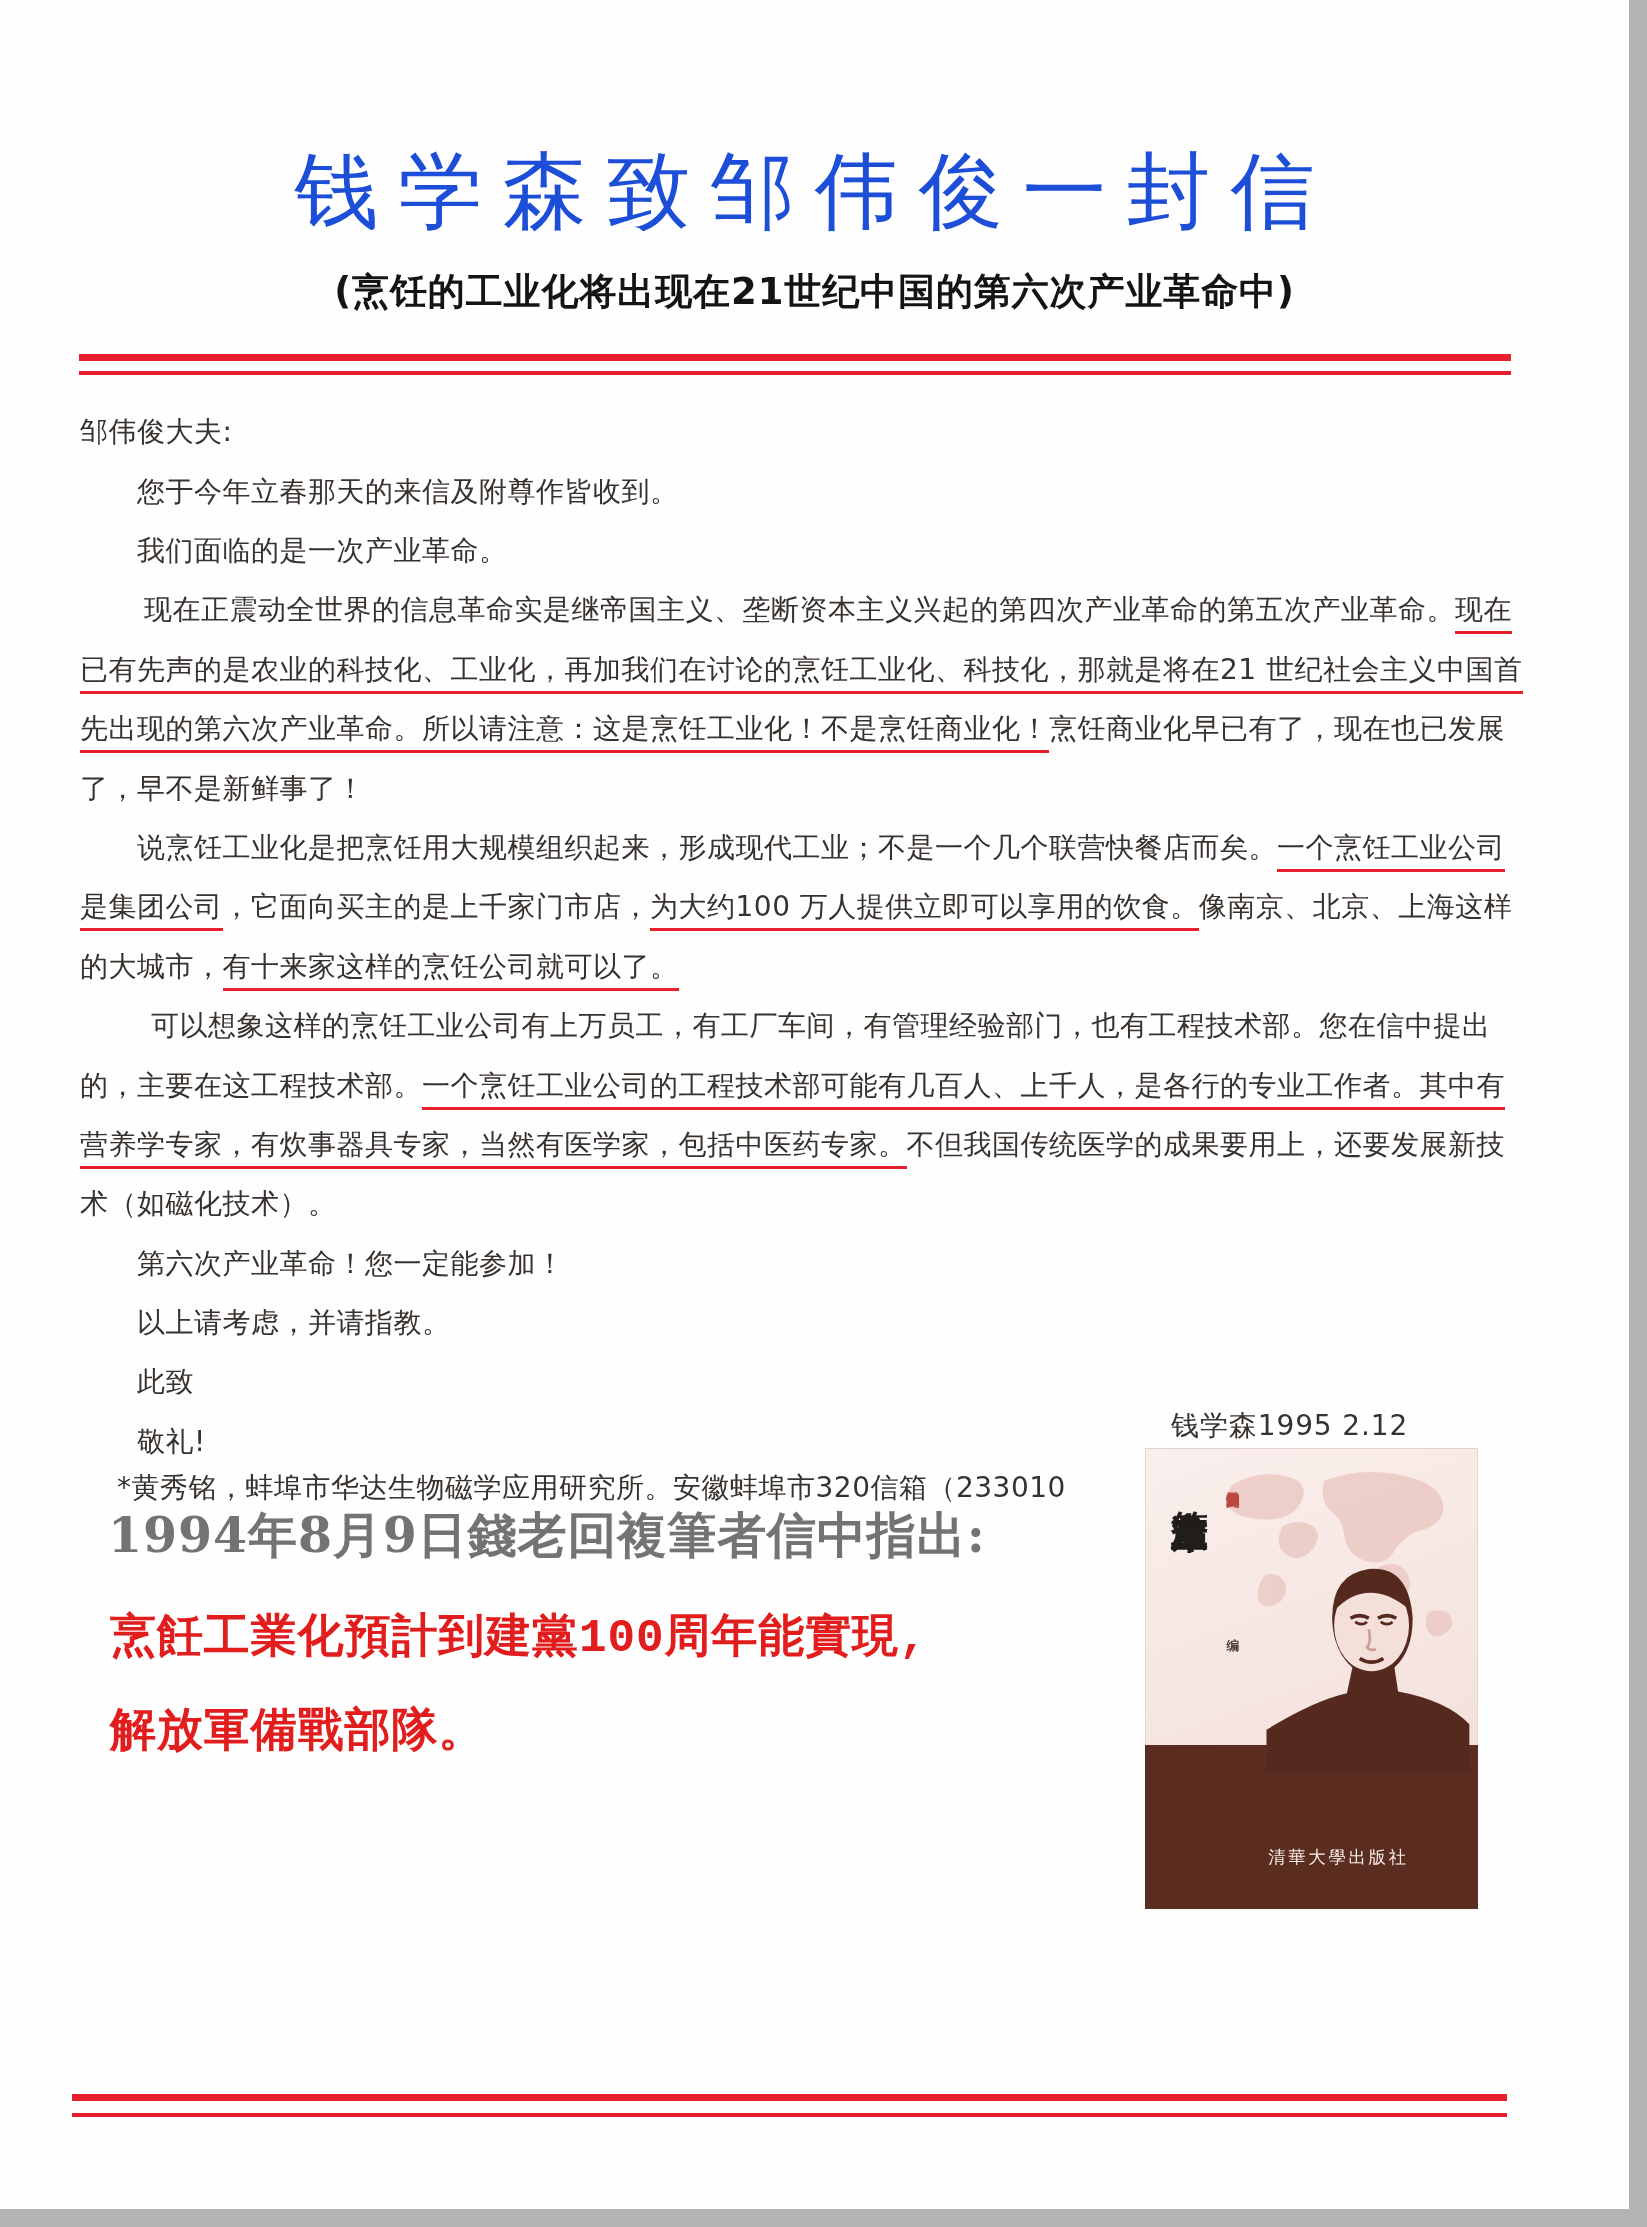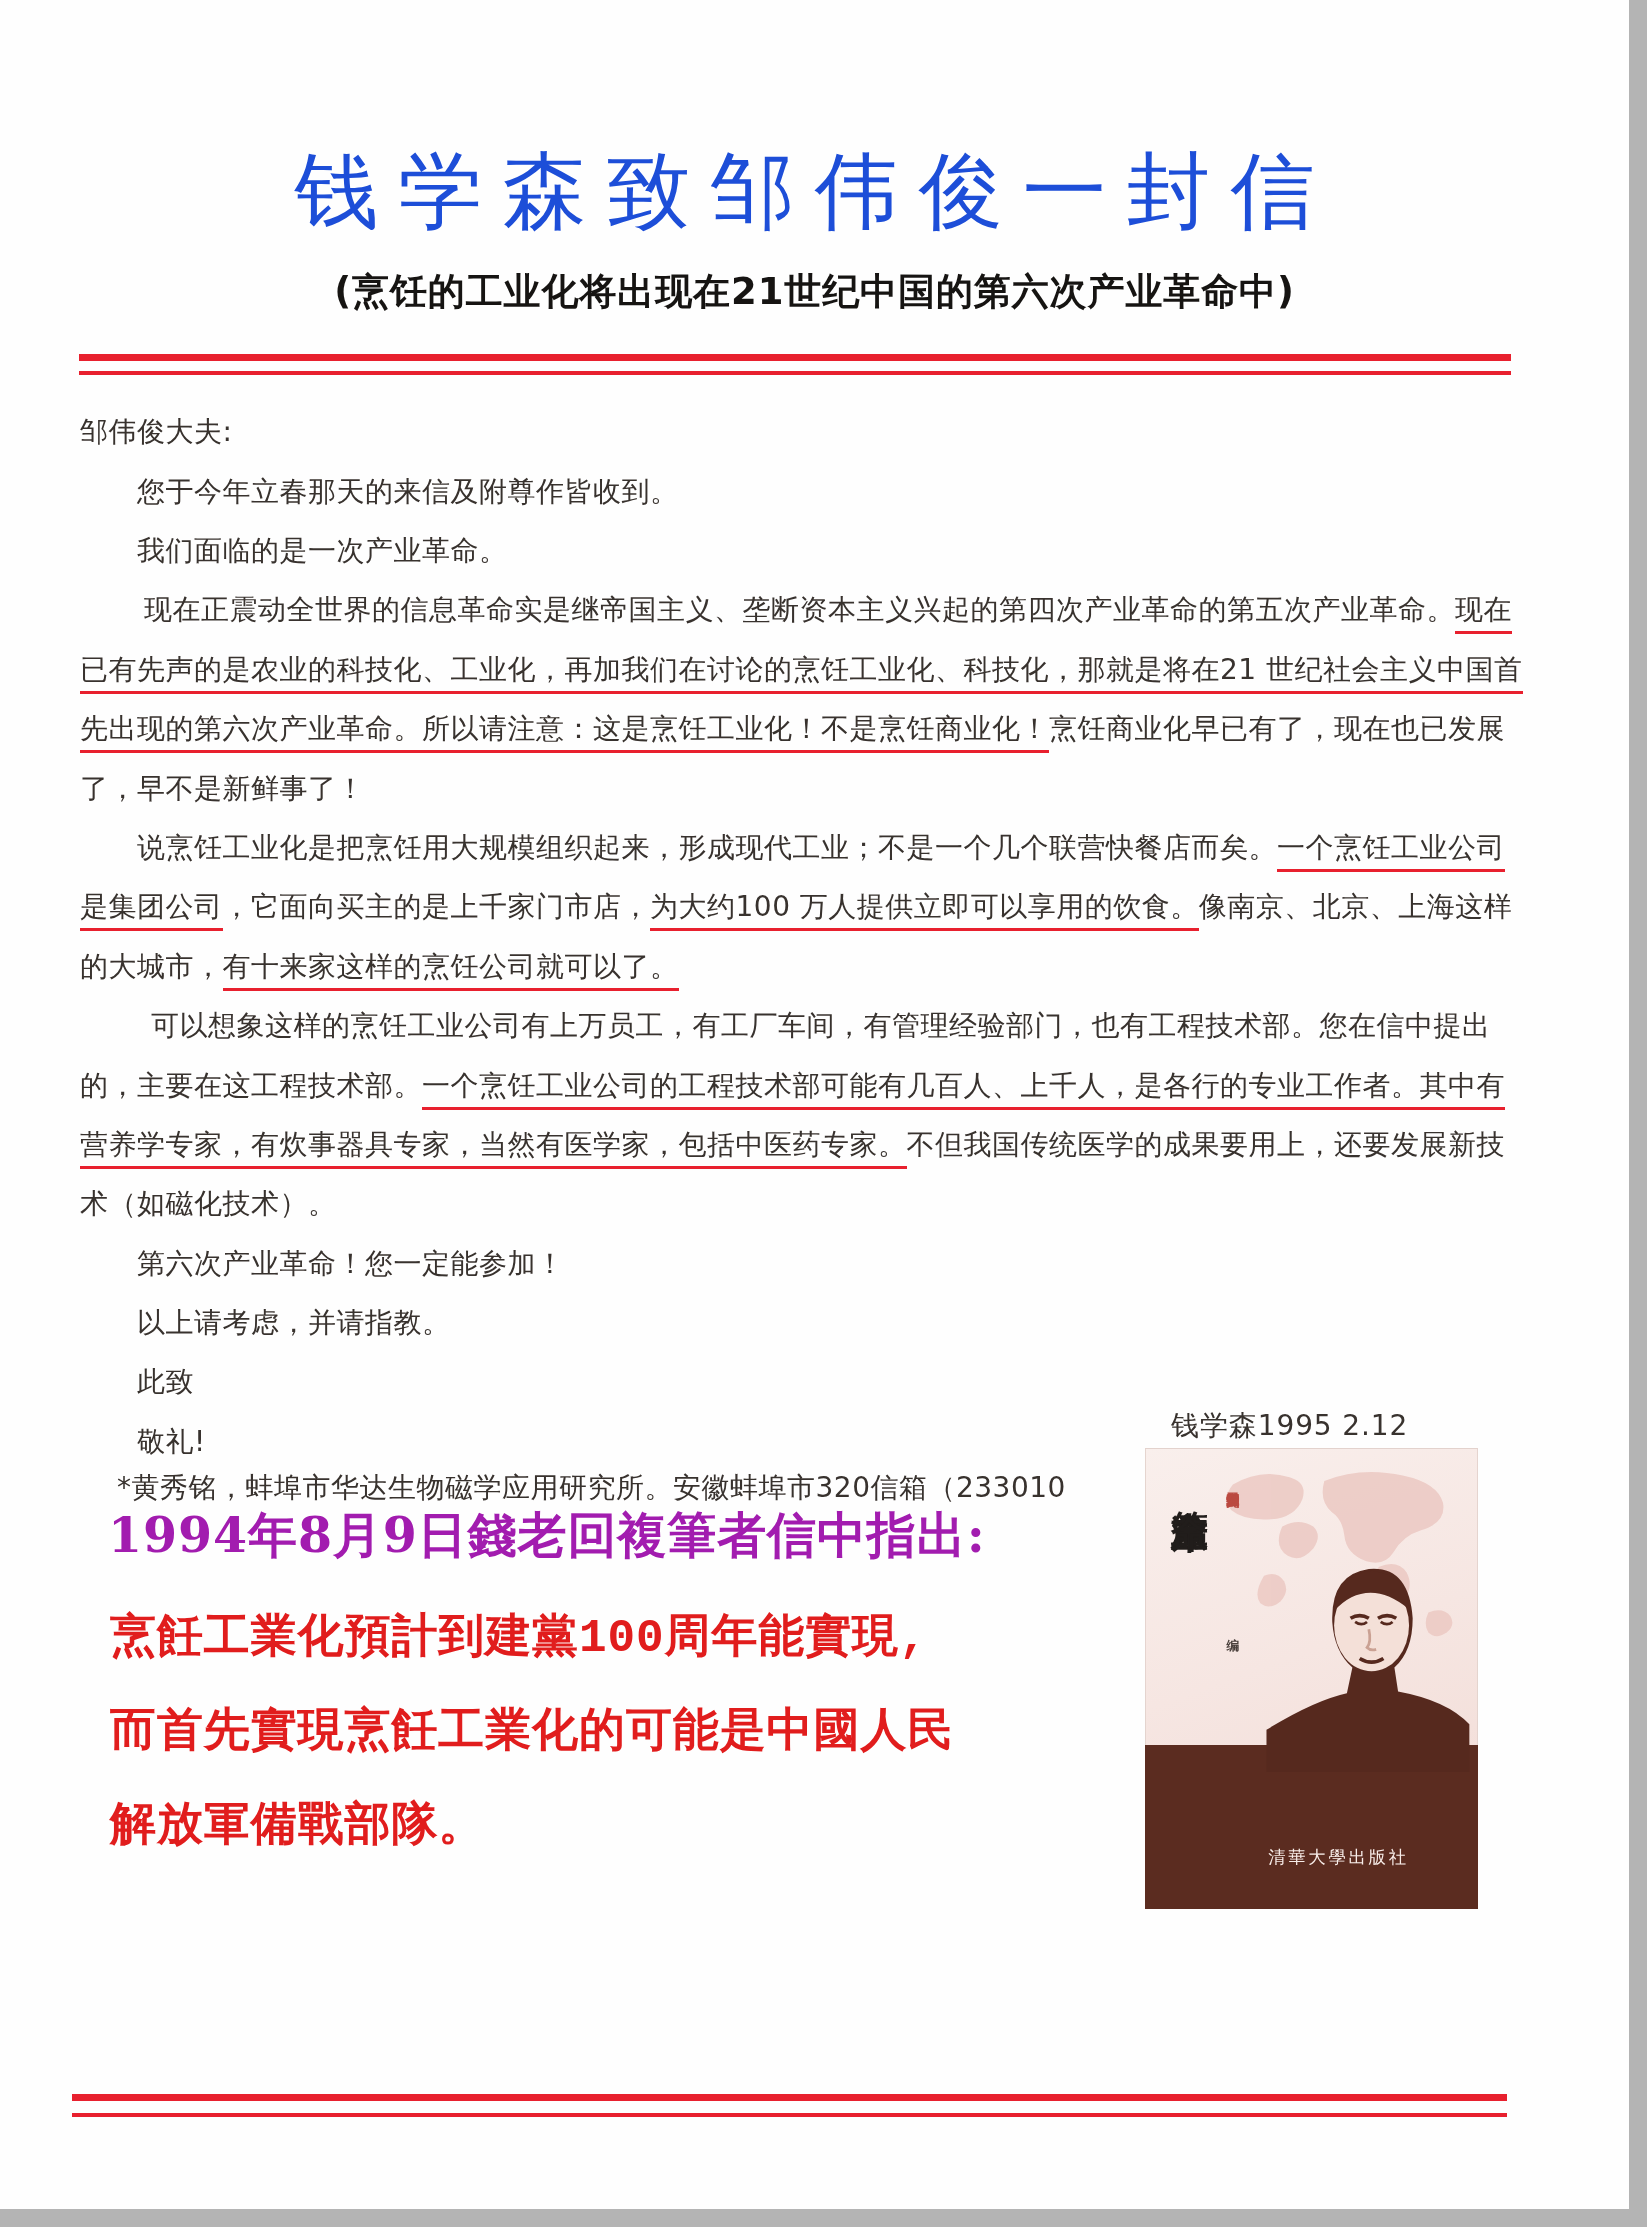--- a/index.html
+++ b/index.html
@@ -45,21 +45,21 @@
     font-size:28px;color:#38322e;white-space:nowrap;letter-spacing:0.9px;
   }
   .footnote{
     position:absolute;left:117px;top:1469px;
     font-size:28px;color:#38322e;white-space:nowrap;letter-spacing:0.5px;
   }
   
   .quote-heading{
     position:absolute;left:108px;top:1508px;
     font-family:"DejaVu Serif",serif;font-weight:700;
-    font-size:49px;line-height:55px;color:#a21caf;
+    font-size:49px;line-height:55px;color:#737373;
     letter-spacing:0.9px;white-space:nowrap;
   }
   .quote-lines{
     position:absolute;left:110px;top:1592px;width:1060px;
   }
   .quote-line{
     font-family:Liberation Mono, monospace;font-weight:700;
     font-size:46px;line-height:94px;color:#e11d1d;
     letter-spacing:0.9px;white-space:nowrap;
   }
@@ -128,21 +128,20 @@
       <div class="bodyline" style="top: 1350px; padding-left: 57px;"><span>此致</span></div>
       <div class="bodyline" style="top: 1410px; padding-left: 57px;"><span>敬礼!</span></div>
     </div>
 
   <div class="signature">钱学森1995  2.12</div>
   <div class="footnote">*黄秀铭，蚌埠市华达生物磁学应用研究所。安徽蚌埠市320信箱（233010</div>
 
   <div class="quote-heading">1994年8月9日錢老回複筆者信中指出:</div>
   <div class="quote-lines" id="quote-lines">
       <div class="quote-line">烹飪工業化預計到建黨100周年能實現,</div>
-      <div class="quote-line">而首先實現烹飪工業化的可能是中國人民</div>
       <div class="quote-line">解放軍備戰部隊。</div>
     </div>
 
   <div class="book">
     <svg class="book-map" viewBox="0 0 364 300" aria-hidden="true">
       <g fill="#ecc9c3" opacity="0.85">
         <path d="M96,40 q30,-18 62,-8 q20,6 14,24 q-8,20 -34,22 q-30,2 -44,-10 q-10,-14 2,-28 z"></path>
         <path d="M150,86 q18,-10 34,0 q10,10 0,24 q-14,16 -28,8 q-16,-10 -6,-32 z"></path>
         <path d="M196,36 q40,-16 86,-6 q38,8 44,30 q4,22 -24,30 q-20,6 -30,24 q-10,16 -30,10 q-22,-8 -24,-28 q-2,-18 -14,-26 q-14,-12 -8,-34 z"></path>
         <path d="M256,130 q20,-8 30,6 q8,14 -2,30 q-12,16 -26,8 q-12,-10 -10,-26 q2,-12 8,-18 z"></path>

